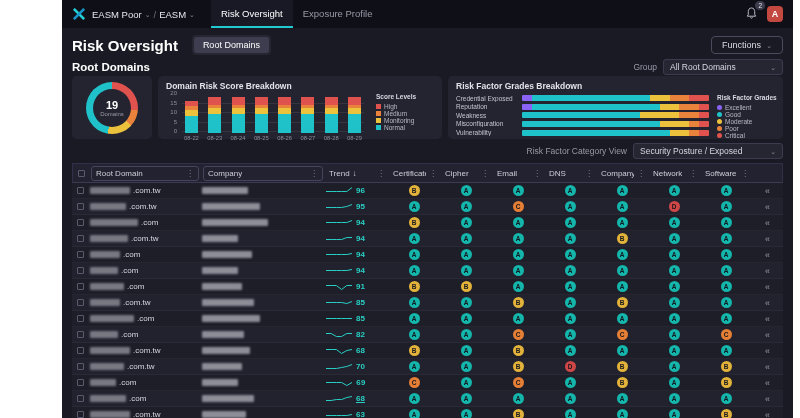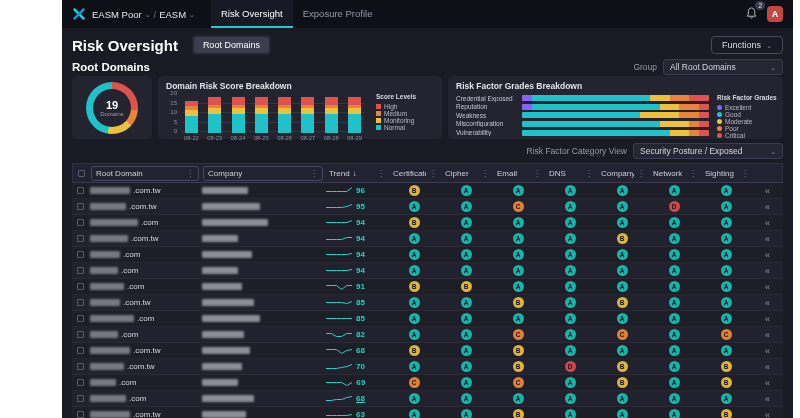--- a/index.html
+++ b/index.html
@@ -424,21 +424,21 @@
           </div>
         </div>
         <div class="th">
           <div class="hplain">
             <span class="thlab">Network</span>
             <span class="dots">⋮</span>
           </div>
         </div>
         <div class="th">
           <div class="hplain">
-            <span class="thlab">Sighting</span>
+            <span class="thlab">Software</span>
             <span class="dots">⋮</span>
           </div>
         </div>
         <div class="th"></div>
       </div>
     <div>
         <div class="tgrid trow">
           <div class="tcell ccell">
             <div class="checkbox"></div>
           </div>

